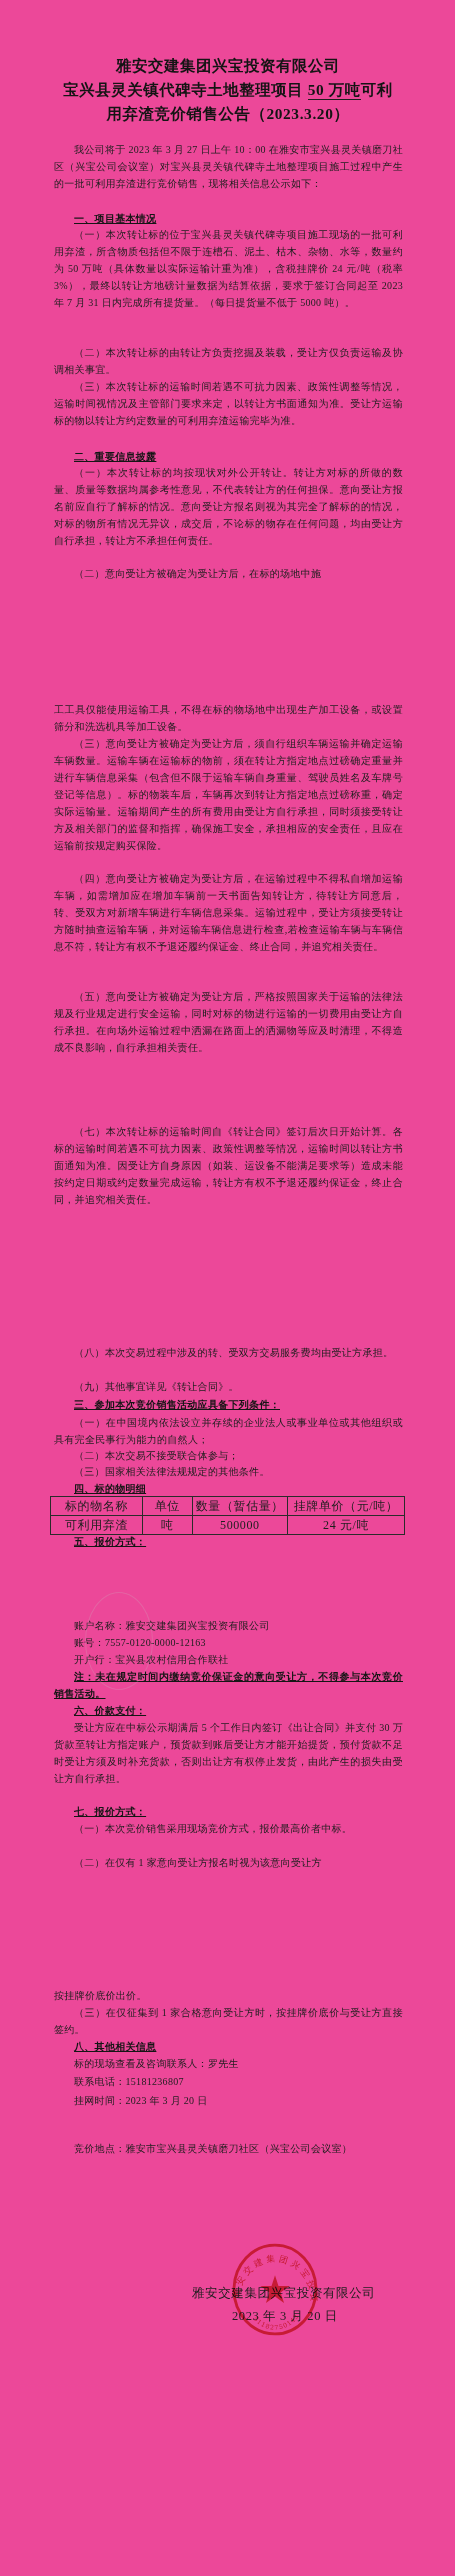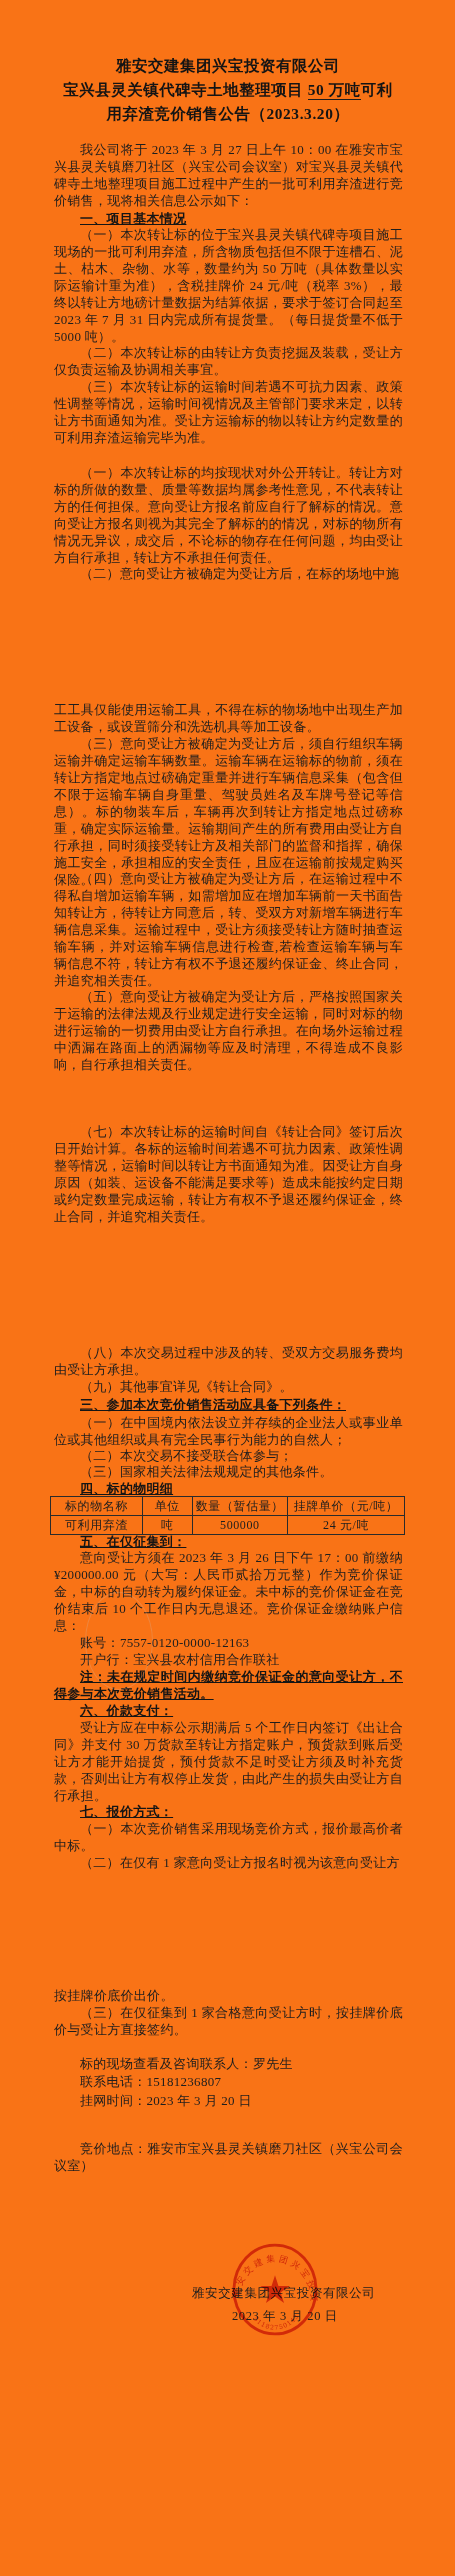--- a/index.html
+++ b/index.html
@@ -1,32 +1,32 @@
 <!DOCTYPE html>
 <html style="font-size:9px"><head>
 <meta charset="utf-8">
 <style>
   html,body{margin:0;padding:0;background:#ffffff;}
   #page{
     position:relative;
     width:456px;
     height:2576px;
-    background:#f97316;
+    background:#ec4899;
     overflow:hidden;
     font-family:"Liberation Serif","DejaVu Serif",serif;
   }
   .title-line{
     position:absolute;left:0;width:456px;
     text-align:center;font-weight:700;font-size:15.4px;line-height:20.5px;
     color:#141414;letter-spacing:0.6px;
   }
   .u{border-bottom:1.1px solid #1d1d1d;padding-bottom:0.6px;}
   .blk{
     position:absolute;left:54px;width:349px;
-    font-size:13px;line-height:17px;letter-spacing:0.3px;
+    font-size:10px;line-height:17px;letter-spacing:0.3px;
     color:#1e1e1e;text-align:justify;text-justify:inter-character;
   }
   .ind{text-indent:2em;}
   .bold{font-weight:700;color:#151515;text-decoration:underline;}
   table.detail{
     position:absolute;left:50px;top:1496px;width:355px;
     border-collapse:collapse;table-layout:fixed;
     font-size:12px;color:#1e1e1e;
     font-family:"Liberation Serif","DejaVu Serif",serif;
   }
@@ -49,20 +49,21 @@
 
   <div class="title-line" style="top:56px">雅安交建集团兴宝投资有限公司</div>
   <div class="title-line" style="top:80px"><span>宝兴县灵关镇代碑寺土地整理项目 </span><span class="u">50 万吨</span><span>可利</span></div>
   <div class="title-line" style="top:104px">用弃渣竞价销售公告（2023.3.20）</div>
 
   <div class="blk ind" style="top:141px">我公司将于 2023 年 3 月 27 日上午 10：00 在雅安市宝兴县灵关镇磨刀社区（兴宝公司会议室）对宝兴县灵关镇代碑寺土地整理项目施工过程中产生的一批可利用弃渣进行竞价销售，现将相关信息公示如下：</div>
   <div class="blk ind bold" style="top:210px">一、项目基本情况</div>
   <div class="blk ind" style="top:226px">（一）本次转让标的位于宝兴县灵关镇代碑寺项目施工现场的一批可利用弃渣，所含物质包括但不限于连槽石、泥土、枯木、杂物、水等，数量约为 50 万吨（具体数量以实际运输计重为准），含税挂牌价 24 元/吨（税率 3%），最终以转让方地磅计量数据为结算依据，要求于签订合同起至 2023 年 7 月 31 日内完成所有提货量。（每日提货量不低于 5000 吨）。</div>
   <div class="blk ind" style="top:344px">（二）本次转让标的由转让方负责挖掘及装载，受让方仅负责运输及协调相关事宜。</div>
   <div class="blk ind" style="top:378px">（三）本次转让标的运输时间若遇不可抗力因素、政策性调整等情况，运输时间视情况及主管部门要求来定，以转让方书面通知为准。受让方运输标的物以转让方约定数量的可利用弃渣运输完毕为准。</div>
+  <div class="blk ind bold" style="top:448px">二、重要信息披露</div>
   <div class="blk ind" style="top:464px">（一）本次转让标的均按现状对外公开转让。转让方对标的所做的数量、质量等数据均属参考性意见，不代表转让方的任何担保。意向受让方报名前应自行了解标的情况。意向受让方报名则视为其完全了解标的的情况，对标的物所有情况无异议，成交后，不论标的物存在任何问题，均由受让方自行承担，转让方不承担任何责任。</div>
   <div class="blk ind" style="top:565px">（二）意向受让方被确定为受让方后，在标的场地中施</div>
 
   <div class="blk" style="top:701px">工工具仅能使用运输工具，不得在标的物场地中出现生产加工设备，或设置筛分和洗选机具等加工设备。</div>
   <div class="blk ind" style="top:735px">（三）意向受让方被确定为受让方后，须自行组织车辆运输并确定运输车辆数量。运输车辆在运输标的物前，须在转让方指定地点过磅确定重量并进行车辆信息采集（包含但不限于运输车辆自身重量、驾驶员姓名及车牌号登记等信息）。标的物装车后，车辆再次到转让方指定地点过磅称重，确定实际运输量。运输期间产生的所有费用由受让方自行承担，同时须接受转让方及相关部门的监督和指挥，确保施工安全，承担相应的安全责任，且应在运输前按规定购买保险。</div>
   <div class="blk ind" style="top:870px">（四）意向受让方被确定为受让方后，在运输过程中不得私自增加运输车辆，如需增加应在增加车辆前一天书面告知转让方，待转让方同意后，转、受双方对新增车辆进行车辆信息采集。运输过程中，受让方须接受转让方随时抽查运输车辆，并对运输车辆信息进行检查,若检查运输车辆与车辆信息不符，转让方有权不予退还履约保证金、终止合同，并追究相关责任。</div>
   <div class="blk ind" style="top:988px">（五）意向受让方被确定为受让方后，严格按照国家关于运输的法律法规及行业规定进行安全运输，同时对标的物进行运输的一切费用由受让方自行承担。在向场外运输过程中洒漏在路面上的洒漏物等应及时清理，不得造成不良影响，自行承担相关责任。</div>
   <div class="blk ind" style="top:1123px">（七）本次转让标的运输时间自《转让合同》签订后次日开始计算。各标的运输时间若遇不可抗力因素、政策性调整等情况，运输时间以转让方书面通知为准。因受让方自身原因（如装、运设备不能满足要求等）造成未能按约定日期或约定数量完成运输，转让方有权不予退还履约保证金，终止合同，并追究相关责任。</div>
 
   <div class="blk ind" style="top:1344px">（八）本次交易过程中涉及的转、受双方交易服务费均由受让方承担。</div>
@@ -89,35 +90,36 @@
     </tr>
     <tr>
       <td>可利用弃渣</td>
       <td>吨</td>
       <td>500000</td>
       <td>24 元/吨</td>
     </tr>
   </tbody>
     </table>
 
-  <div class="blk ind bold" style="top:1533px">五、在仅征集到：</div>
-  <div class="blk ind" style="top:1549px">意向受让方须在 2023 年 3 月 26 日下午 17：00 前缴纳¥200000.00 元（大写：人民币贰拾万元整）作为竞价保证金，中标的自动转为履约保证金。未中标的竞价保证金在竞价结束后 10 个工作日内无息退还。竞价保证金缴纳账户信息：</div>
+  <div class="blk ind bold" style="top:1533px">五、报价方式：</div>
+  <div class="blk ind" style="top:1617px">账户名称：雅安交建集团兴宝投资有限公司</div>
   <div class="blk ind" style="top:1634px">账号：7557-0120-0000-12163</div>
   <div class="blk ind" style="top:1651px">开户行：宝兴县农村信用合作联社</div>
   <div class="blk ind bold" style="top:1668px">注：未在规定时间内缴纳竞价保证金的意向受让方，不得参与本次竞价销售活动。</div>
   <div class="blk ind bold" style="top:1702px">六、价款支付：</div>
   <div class="blk ind" style="top:1719px">受让方应在中标公示期满后 5 个工作日内签订《出让合同》并支付 30 万货款至转让方指定账户，预货款到账后受让方才能开始提货，预付货款不足时受让方须及时补充货款，否则出让方有权停止发货，由此产生的损失由受让方自行承担。</div>
   <div class="blk ind bold" style="top:1803px">七、报价方式：</div>
   <div class="blk ind" style="top:1820px">（一）本次竞价销售采用现场竞价方式，报价最高价者中标。</div>
   <div class="blk ind" style="top:1854px">（二）在仅有 1 家意向受让方报名时视为该意向受让方</div>
 
   <div class="ghost-seal"></div>
 
   <div class="blk" style="top:1987px">按挂牌价底价出价。</div>
   <div class="blk ind" style="top:2004px">（三）在仅征集到 1 家合格意向受让方时，按挂牌价底价与受让方直接签约。</div>
+  <div class="blk ind bold" style="top:2038px">八、其他相关信息</div>
   <div class="blk ind" style="top:2055px">标的现场查看及咨询联系人：罗先生</div>
   <div class="blk ind" style="top:2073px">联系电话：15181236807</div>
   <div class="blk ind" style="top:2092px">挂网时间：2023 年 3 月 20 日</div>
   <div class="blk ind" style="top:2140px">竞价地点：雅安市宝兴县灵关镇磨刀社区（兴宝公司会议室）</div>
 
   <div class="sig" style="left:192px;top:2285px">雅安交建集团兴宝投资有限公司</div>
   <div class="sig" style="left:232px;top:2308px">2023 年 3 月 20 日</div>
 
   <div class="seal-wrap">
     <svg width="90" height="97" viewBox="0 0 158 170">

